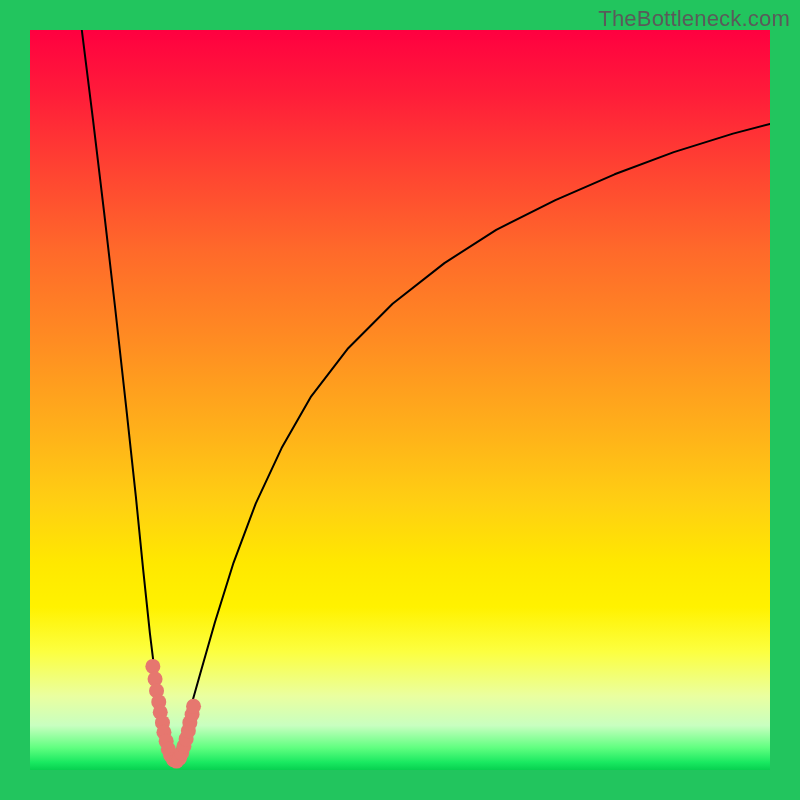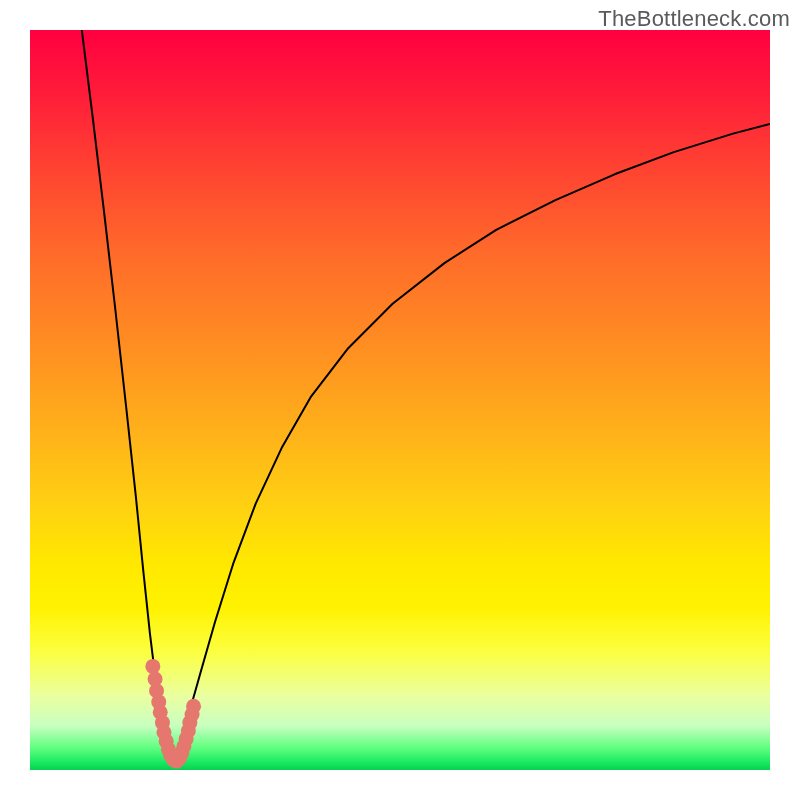--- a/index.html
+++ b/index.html
@@ -10,21 +10,21 @@
     overflow: hidden;
     background: #000;
     font-family: Arial, Helvetica, sans-serif;
   }
   .frame {
     position: absolute;
     left: 0;
     top: 0;
     width: 800px;
     height: 800px;
-    background: #ffffff;
+    background: #22c55e;
   }
   .plot {
     position: absolute;
     left: 30px;
     top: 30px;
     width: 740px;
     height: 740px;
     overflow: hidden;
   }
   .gradient {

